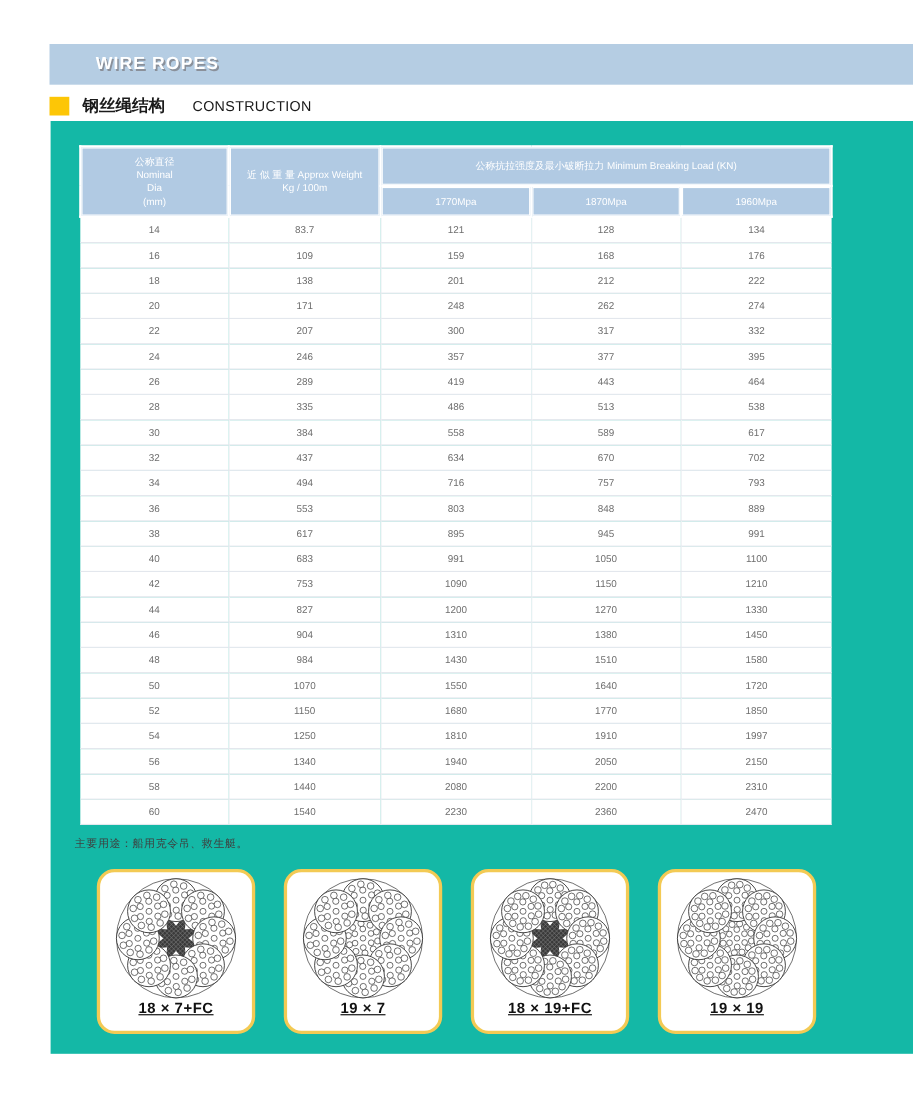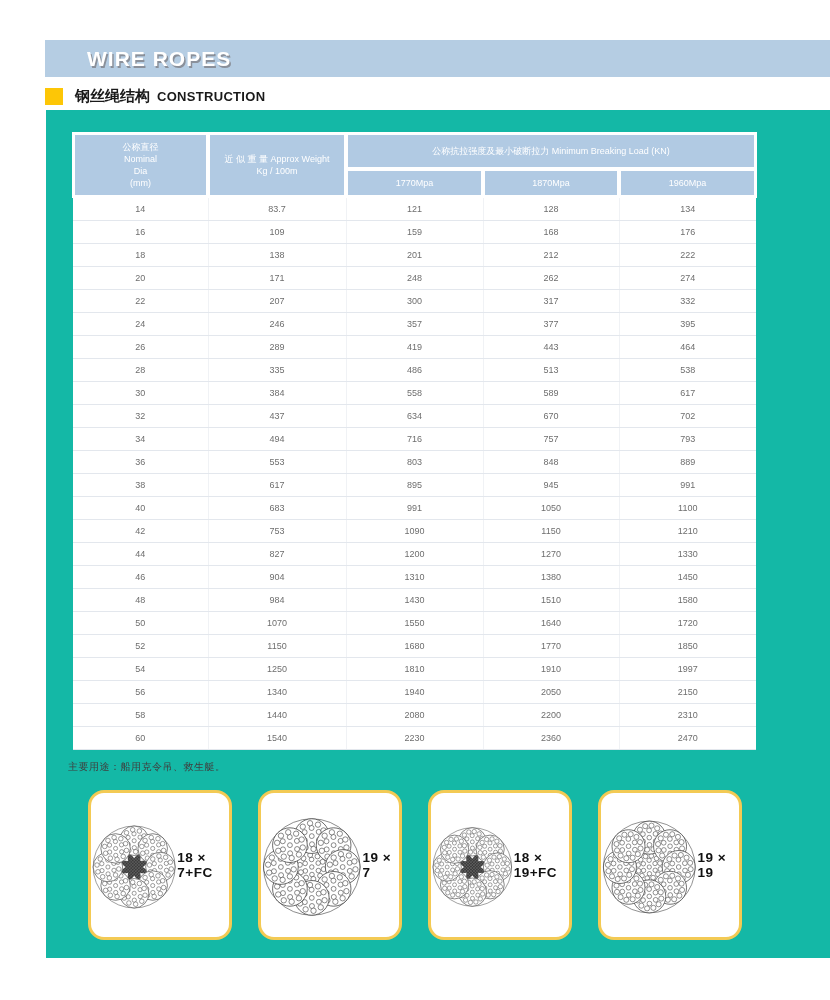--- a/index.html
+++ b/index.html
@@ -10,29 +10,29 @@
   }
   .banner{
     position:absolute;left:45px;top:40px;width:785px;height:37px;
     background:#b5cde3;display:flex;align-items:center;padding-left:28px;box-sizing:border-box;
   }
   .banner .zh{
     font-size:27px;font-weight:bold;color:#ffffff;letter-spacing:3px;
     text-shadow:2px 2px 0 #8a909a;
   }
   .banner .en{
-    font-size:21px;font-weight:bold;color:#ffffff;letter-spacing:1px;margin-left:14px;
+    font-size:16px;font-weight:bold;color:#ffffff;letter-spacing:1px;margin-left:14px;
     text-shadow:1.5px 1.5px 0 #8a909a;
   }
   .section-head{
     position:absolute;left:45px;top:86px;height:20px;display:flex;align-items:center;
   }
   .yellow-sq{width:18px;height:17px;background:#fdc606;margin-right:12px;}
   .section-head .zh{font-size:15px;font-weight:bold;color:#1a1a1a;text-align:right;}
-  .section-head .en{font-size:13px;font-weight:bold;color:#1a1a1a;margin-left:7px;letter-spacing:0.3px;}
+  .section-head .en{font-size:13px;font-weight:normal;color:#1a1a1a;margin-left:25px;letter-spacing:0.3px;}
   .panel{
     position:absolute;left:46px;top:110px;width:824px;height:848px;background:#14b8a6;
   }
   .table-wrap{position:absolute;left:26px;top:22px;width:683px;}
   table{border-collapse:collapse;width:683px;table-layout:fixed;}
   thead th{
     background:#b1cae3;color:#ffffff;font-weight:normal;font-size:9px;
     border:2px solid #e9eff8;outline:1px solid #ffffff;outline-offset:-2px;
     padding:0;vertical-align:middle;
   }
@@ -47,21 +47,21 @@
   }
   tbody td:last-child{border-right:none;text-align:center;}
   .note{
     position:absolute;left:22px;top:650px;font-size:10px;color:#3f3f3f;letter-spacing:0.5px;
   }
   .cards{
     position:absolute;left:42px;top:680px;display:flex;gap:26px;
   }
   .card{
     width:144px;height:150px;background:#ffffff;border:3px solid #f3ca54;border-radius:16px;
-    box-sizing:border-box;display:flex;flex-direction:row;align-items:center;
+    box-sizing:border-box;display:flex;flex-direction:column;align-items:center;text-decoration:underline;
   }
   .card svg{margin-top:3px;}
   .card .label{
     font-size:13.5px;font-weight:bold;color:#111111;letter-spacing:0.5px;margin-top:-1px;
   }
 </style>
 </head>
 <body>
 
 <div class="banner">

